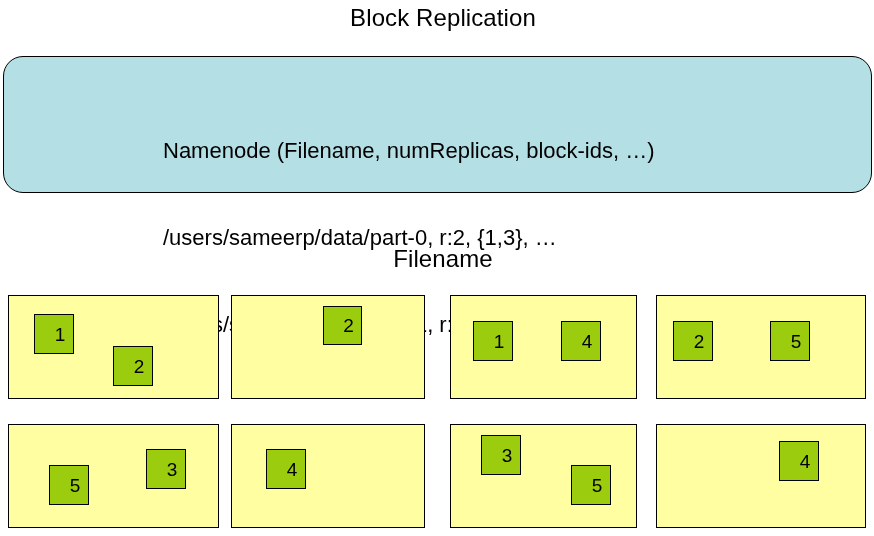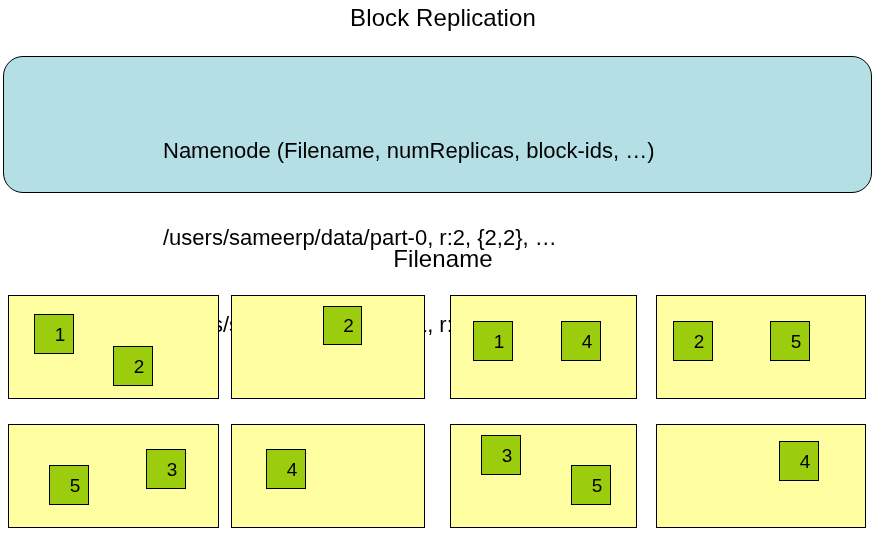--- a/index.html
+++ b/index.html
@@ -79,21 +79,21 @@
 </head>
 <body>
 
 <div id="canvas">
 
   <div class="title" id="diagram-title">Block Replication</div>
 
   <div id="namenode-box">
     <div id="namenode-text">
       <div class="nn-line">Namenode (Filename, numReplicas, block-ids, …)</div>
-      <div class="nn-line">/users/sameerp/data/part-0, r:2, {2,2}, …</div>
+      <div class="nn-line">/users/sameerp/data/part-0, r:2, {1,3}, …</div>
       <div class="nn-line">/users/sameerp/data/part-1, r:3, {2,4,5}, …</div>
     </div>
   </div>
 
   <div class="title" id="datanodes-title">Filename</div>
 
   <div id="datanode-layer">
       <div class="datanode" style="left: 8px; top: 295px; width: 211px; height: 104px;">
         <div class="block" style="left: 25px; top: 18px; width: 40px; height: 40px;">1</div>
         <div class="block" style="left: 104px; top: 50px; width: 40px; height: 40px;">2</div>

